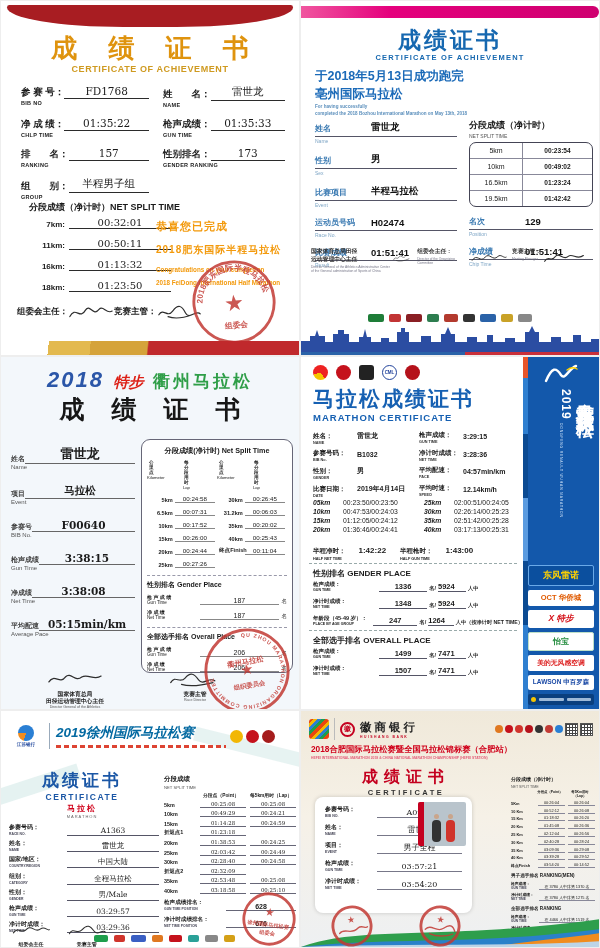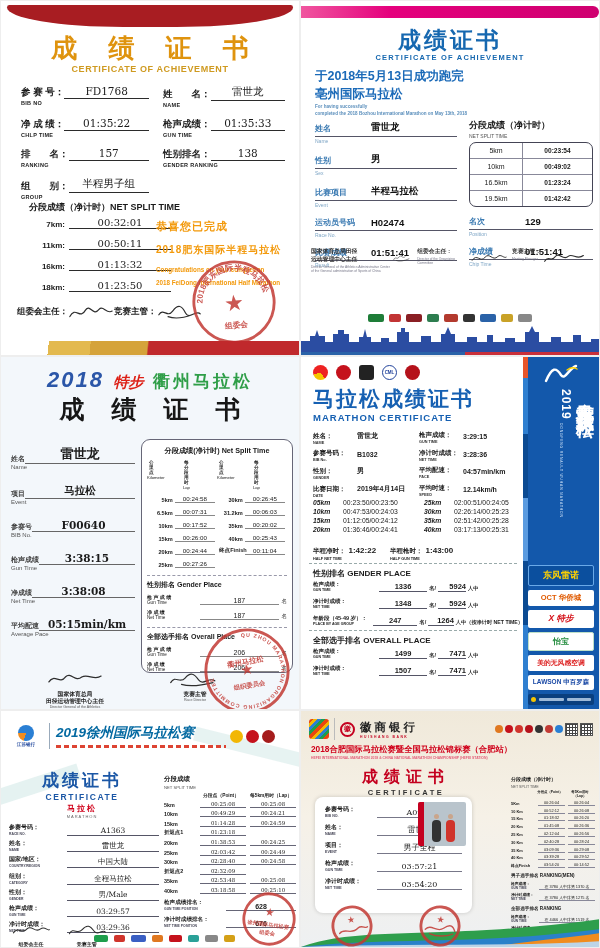--- a/index.html
+++ b/index.html
@@ -116,32 +116,32 @@
   #c4 .info{position:absolute;top:74px;left:12px;width:210px;display:grid;grid-template-columns:98px 1fr;grid-template-rows:repeat(4,auto);grid-auto-flow:column;column-gap:8px;row-gap:4px}
   #c4 .i .l1{display:flex;align-items:flex-end}
   #c4 .i .z{font-size:6.5px;font-weight:bold;width:44px;white-space:nowrap}
   #c4 .i .v{font-size:7px;font-weight:bold}
   #c4 .i .e{font-size:3.8px;font-weight:bold;color:#333}
   #c4 .splits{position:absolute;top:142px;left:12px;width:212px;display:grid;grid-template-columns:1fr 1fr;grid-template-rows:repeat(4,auto);grid-auto-flow:column;column-gap:10px;row-gap:2px}
   #c4 .sr{display:flex;font-size:6.8px}
   #c4 .sr .k{width:30px;font-weight:bold;font-style:italic}
   #c4 .half{position:absolute;top:182px;left:12px;width:212px;display:flex;gap:14px}
   #c4 .hz{font-size:6.5px;font-weight:bold}
-  #c4 .hv{font-size:8px;font-weight:bold;margin-left:3px}
+  #c4 .hv{font-size:8px;font-weight:bold;margin-left:13px}
   #c4 .he{font-size:3.8px;font-weight:bold}
   #c4 .dash{position:absolute;left:8px;width:208px;border-top:1.2px dashed #9aa}
   #c4 .sech{position:absolute;left:12px;font-size:8px;font-weight:bold}
   #c4 .rows{position:absolute;left:12px;width:210px}
   #c4 .pr{display:flex;align-items:flex-end;margin-bottom:6px}
   #c4 .pr .rl{width:66px}
   #c4 .rlz{font-size:5.5px;font-weight:bold;white-space:nowrap}
   #c4 .rle{font-size:3.6px;font-weight:bold}
   #c4 .rv{width:48px;border-bottom:1px solid #556;text-align:center;font-size:7.5px;font-weight:bold}
   #c4 .sep{font-size:5.5px;font-weight:bold;padding:0 2px}
-  #c4 .rt{width:28px;border-bottom:1px solid #556;text-align:right;font-size:7.5px;font-weight:bold}
+  #c4 .rt{width:28px;border-bottom:1px solid #556;text-align:left;font-size:7.5px;font-weight:bold}
   #c4 .ru{font-size:5.2px;font-weight:bold;padding-left:2px;white-space:nowrap}
   #c4 .side{position:absolute;right:0;top:0;width:76px;height:100%;background:#1358ab}
   #c4 .side::before{content:"";position:absolute;left:0;top:0;width:5px;height:100%;background:linear-gradient(#e8552a 0 6%,#2f7fd0 6% 22%,#0b4a92 22% 40%,#5a9be0 40% 58%,#0b4a92 58% 76%,#2f7fd0 76% 100%)}
   #c4 .wlogo{position:absolute;top:4px;left:50%;transform:translateX(-50%)}
   #c4 .vt{position:absolute;top:32px;right:5px;display:flex;gap:3px;color:#fff}
   #c4 .v19{writing-mode:vertical-rl;font-size:12px;font-weight:bold;letter-spacing:1px}
   #c4 .ven{writing-mode:vertical-rl;font-size:3.4px;letter-spacing:.8px;color:#cfe3f7;margin-top:3px}
   #c4 .vzh{writing-mode:vertical-rl;text-orientation:upright;font-size:18px;font-weight:bold;letter-spacing:2px;line-height:1}
   #c4 .chips{position:absolute;top:208px;left:5px;right:5px}
   #c4 .chip{border-radius:2px;text-align:center;margin-bottom:4px;padding:3px 0;background:#fff}
@@ -296,21 +296,21 @@
           <div class="fr">
             <span class="z">排　　名：</span>
             <span class="v">157</span>
           </div>
           <div class="e">RANKING</div>
         </div>
 
         <div class="f">
           <div class="fr">
             <span class="z">性别排名：</span>
-            <span class="v">138</span>
+            <span class="v">173</span>
           </div>
           <div class="e">GENDER RANKING</div>
         </div>
 
         <div class="f">
           <div class="fr">
             <span class="z">组　　别：</span>
             <span class="v">半程男子组</span>
           </div>
           <div class="e">GROUP</div>

